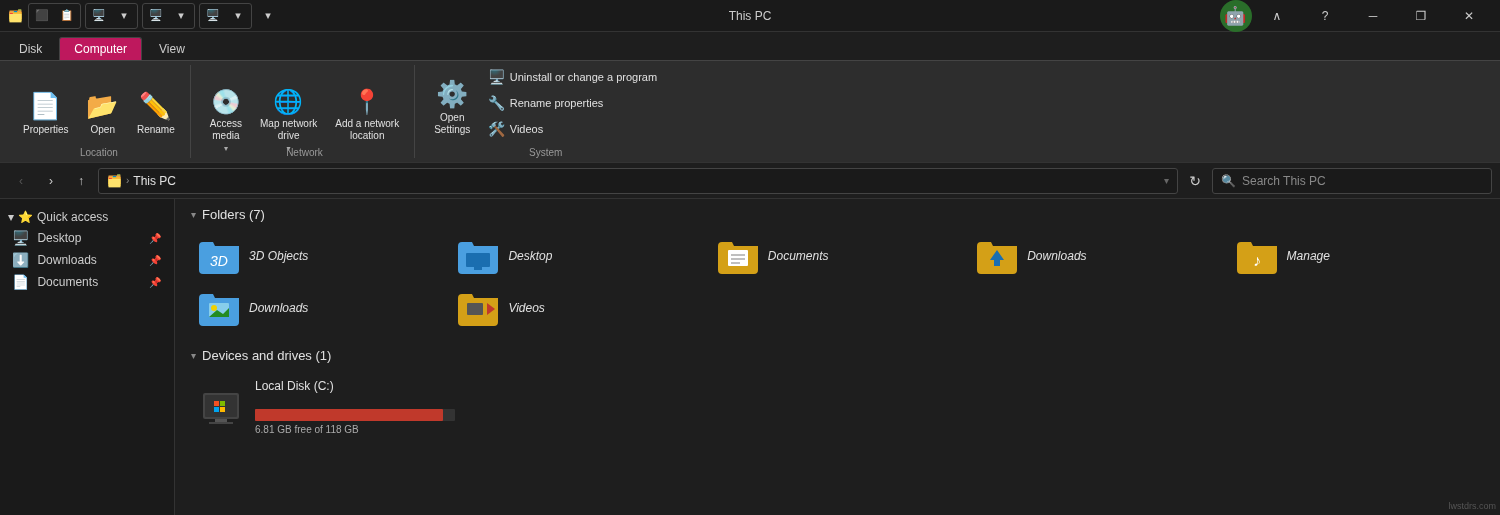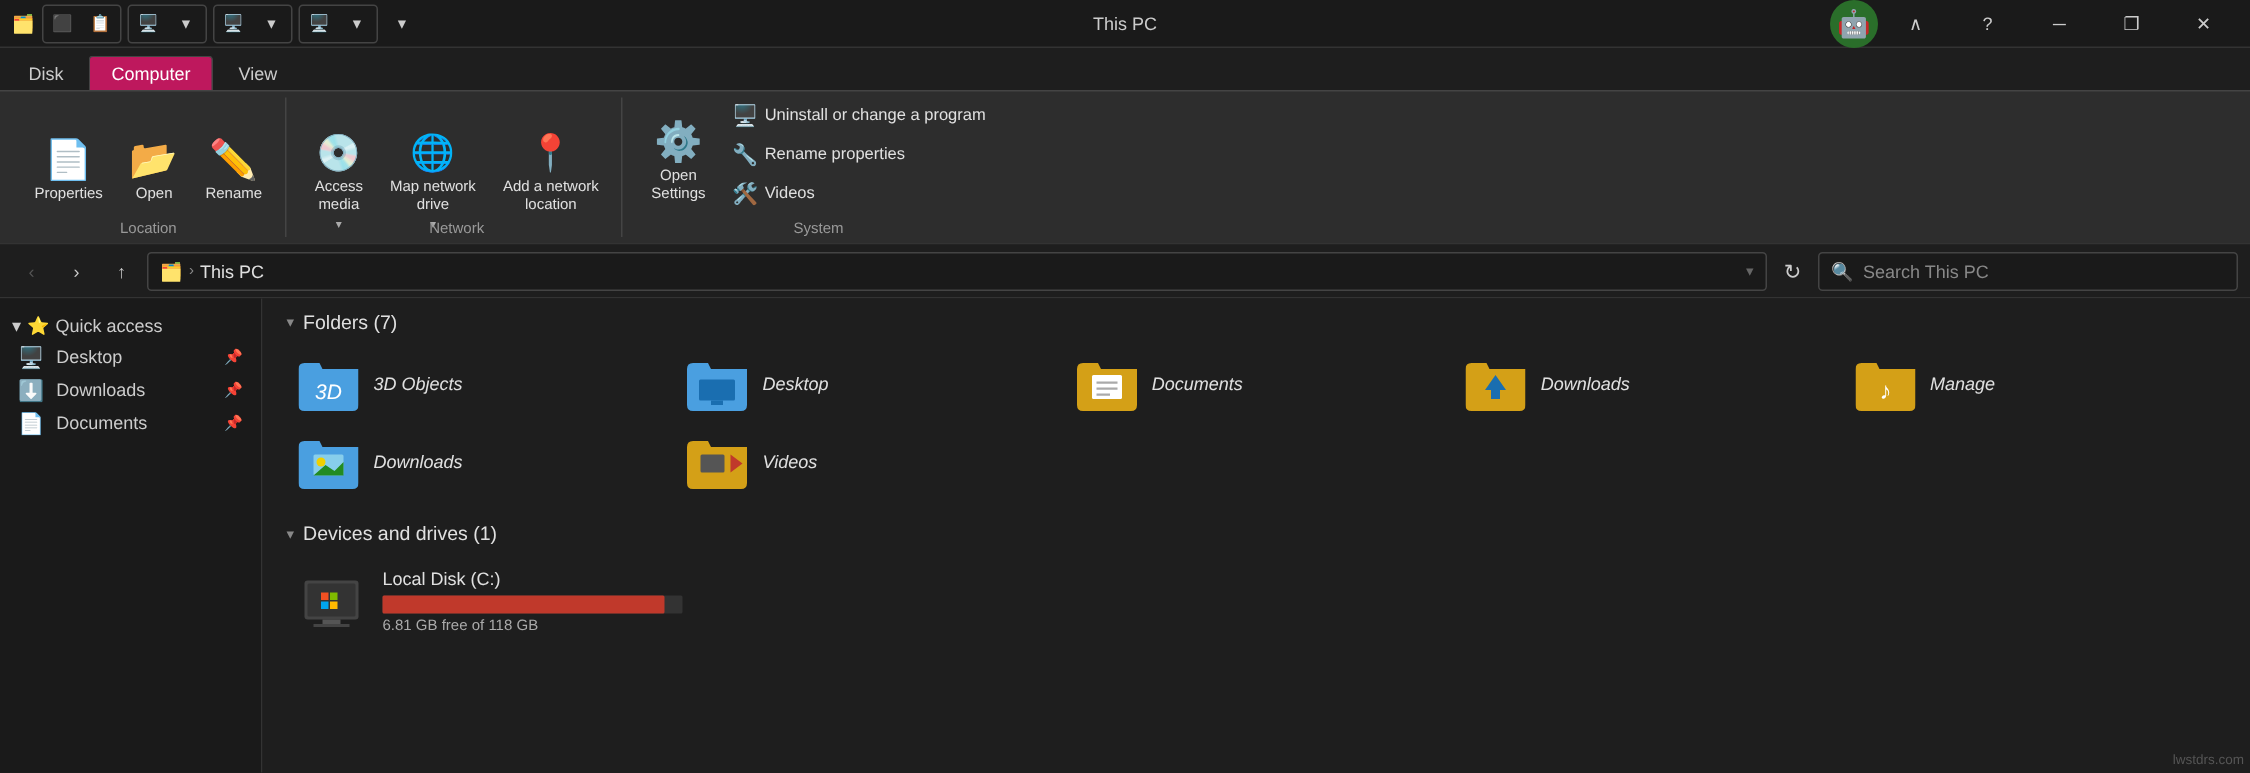--- a/index.html
+++ b/index.html
@@ -367,21 +367,21 @@
       display: flex;
       align-items: center;
       justify-content: center;
       flex-shrink: 0;
     }
     .drive-bar-container {
       flex: 1;
     }
     .drive-name {
       font-size: 12px;
-      margin-bottom: 4px;
+      margin-bottom: 16px;
     }
     .drive-bar-bg {
       height: 12px;
       background: #333;
       border-radius: 1px;
       width: 200px;
     }
     .drive-bar-fill {
       height: 100%;
       background: #c0392b;

